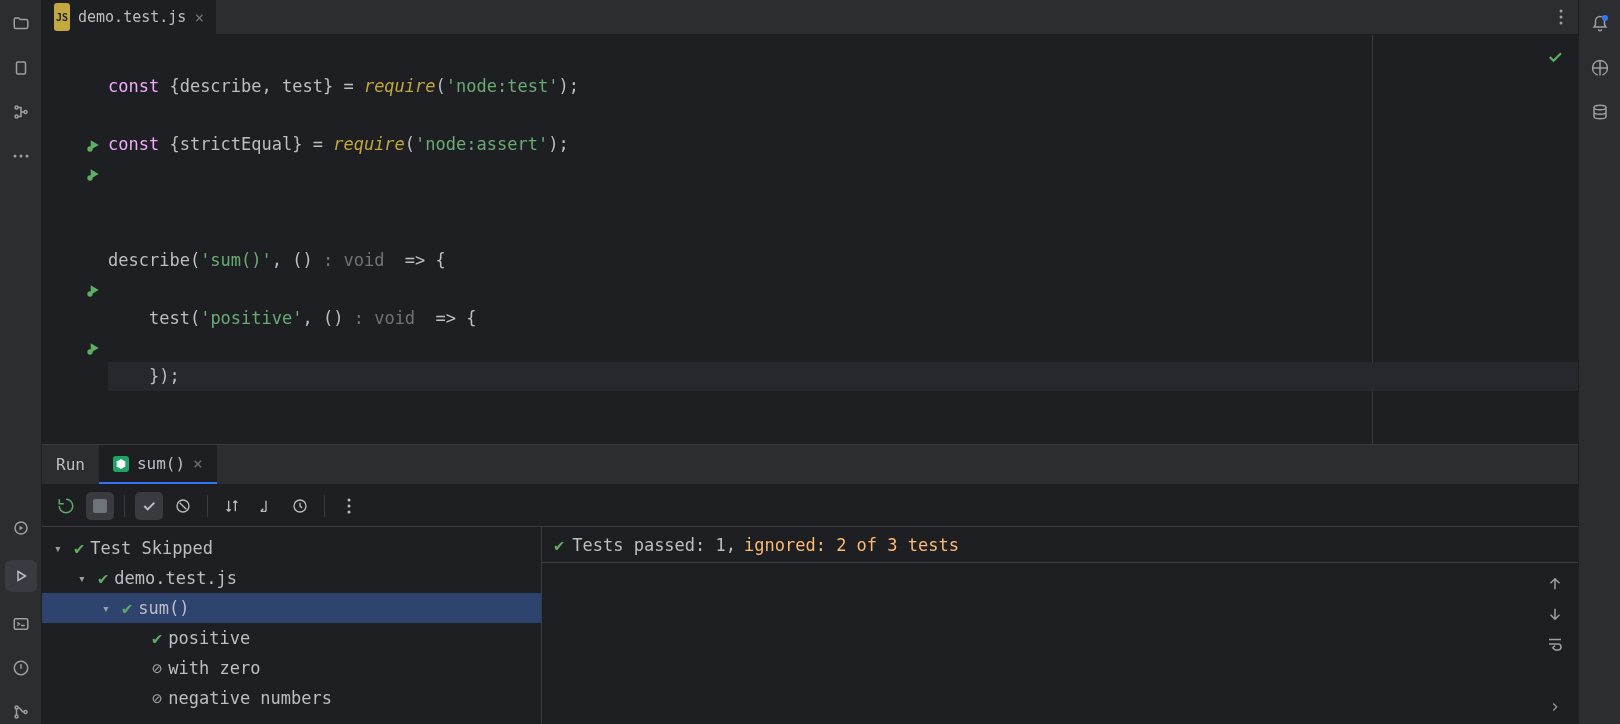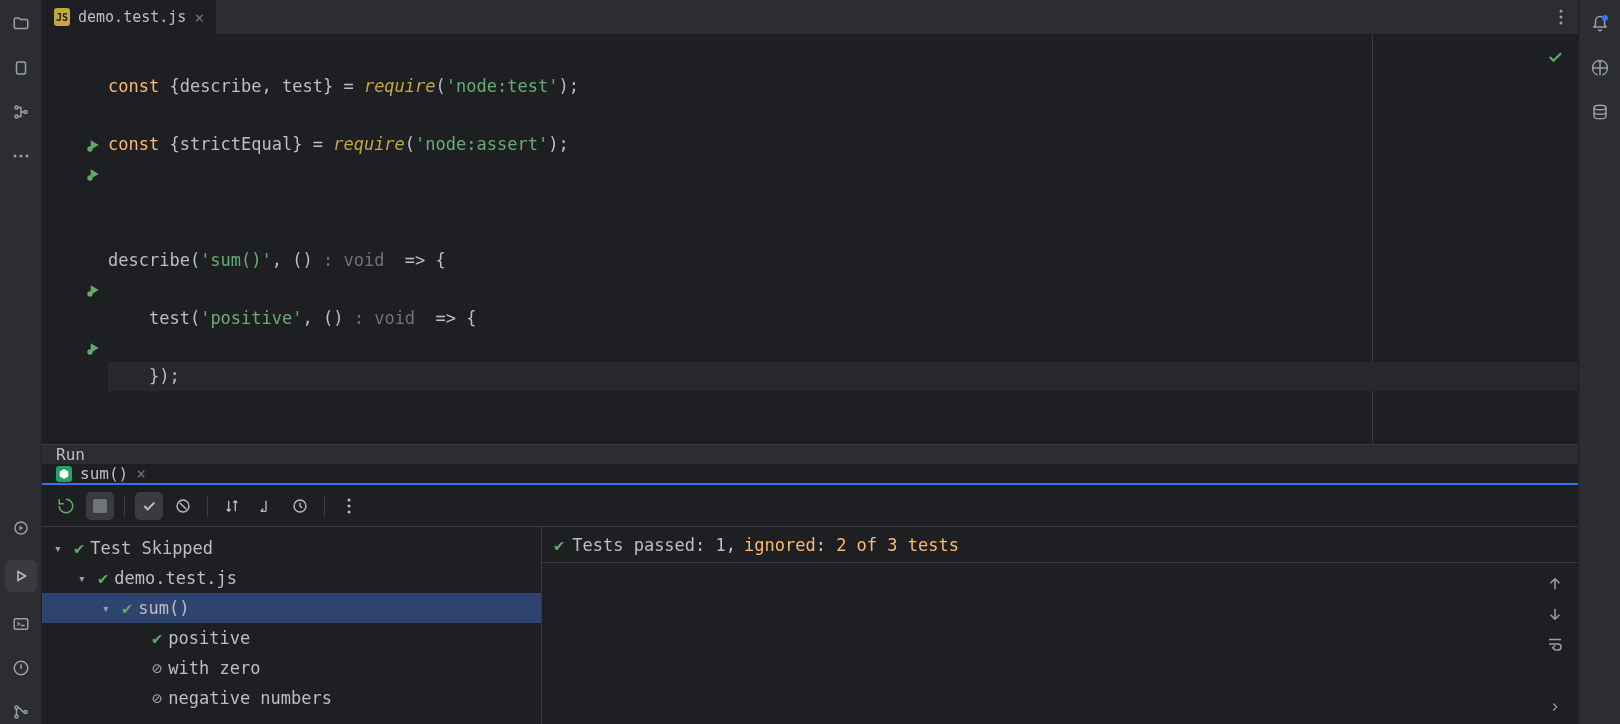--- a/index.html
+++ b/index.html
@@ -46,21 +46,21 @@
   border-bottom: 1px solid #1e1f22;
 }
 .tab {
   display: flex; align-items: center;
   padding: 0 12px; gap: 8px;
   background: #1e1f22;
   border-right: 1px solid #2b2d30;
   font-size: 15px;
 }
 .tab .file-icon {
-  width: 16px; height: 18px;
+  width: 16px; height: 28px;
   background: #c2a83e; border-radius: 3px;
   display: inline-flex; align-items: center; justify-content: center;
   font-size: 10px; color: #1e1f22; font-weight: bold;
 }
 .tab .close { color: #6f737a; font-size: 16px; }
 .tabs-spacer { flex: 1; }
 .tabs-more { width: 34px; display: flex; align-items: center; justify-content: center; color: #9aa0a6; }
 
 .editor-wrap { display: flex; flex: 1; overflow: hidden; position: relative; }
 .gutter {
@@ -77,21 +77,21 @@
   color: #5fad65; font-size: 13px;
 }
 .editor {
   flex: 1; padding-top: 8px;
   font-size: 17px; line-height: 29px;
   white-space: pre;
   position: relative;
 }
 .editor-line { height: 29px; padding-left: 0; }
 .line-highlight { background: #26282e; width: 100%; }
-.kw   { color: #fdba74; text-align: right; }
+.kw   { color: #f0abfc; text-align: right; }
 .fn   { color: #c2a83e; font-style: italic; }
 .str  { color: #6aab73; }
 .name { color: #56a8f5; }
 .num  { color: #2aacb8; }
 .hint { color: #6f737a; font-style: normal; }
 .hintbox { background: #2b2d30; border-radius: 4px; padding: 0 4px; font-size: 15px; }
 .editor-right-margin {
   position: absolute; top: 0; bottom: 0; left: 1330px;
   width: 1px; background: #393b40;
 }
@@ -102,21 +102,20 @@
 
 .run-panel {
   height: 280px; background: #1e1f22;
   border-top: 1px solid #393b40;
   display: flex; flex-direction: column;
 }
 .run-tabs {
   height: 40px; display: flex; align-items: stretch;
   background: #2b2d30;
   border-bottom: 1px solid #1e1f22;
-  flex-direction: column;
 }
 .run-tab {
   display: flex; align-items: center;
   padding: 0 14px; gap: 8px; font-size: 16px;
 }
 .run-tab.active { background: #1e1f22; border-bottom: 2px solid #3574f0; }
 .run-tab .close { color: #6f737a; }
 .node-icon {
   width: 16px; height: 16px; border-radius: 3px;
   background: #21a366; display: inline-flex;

